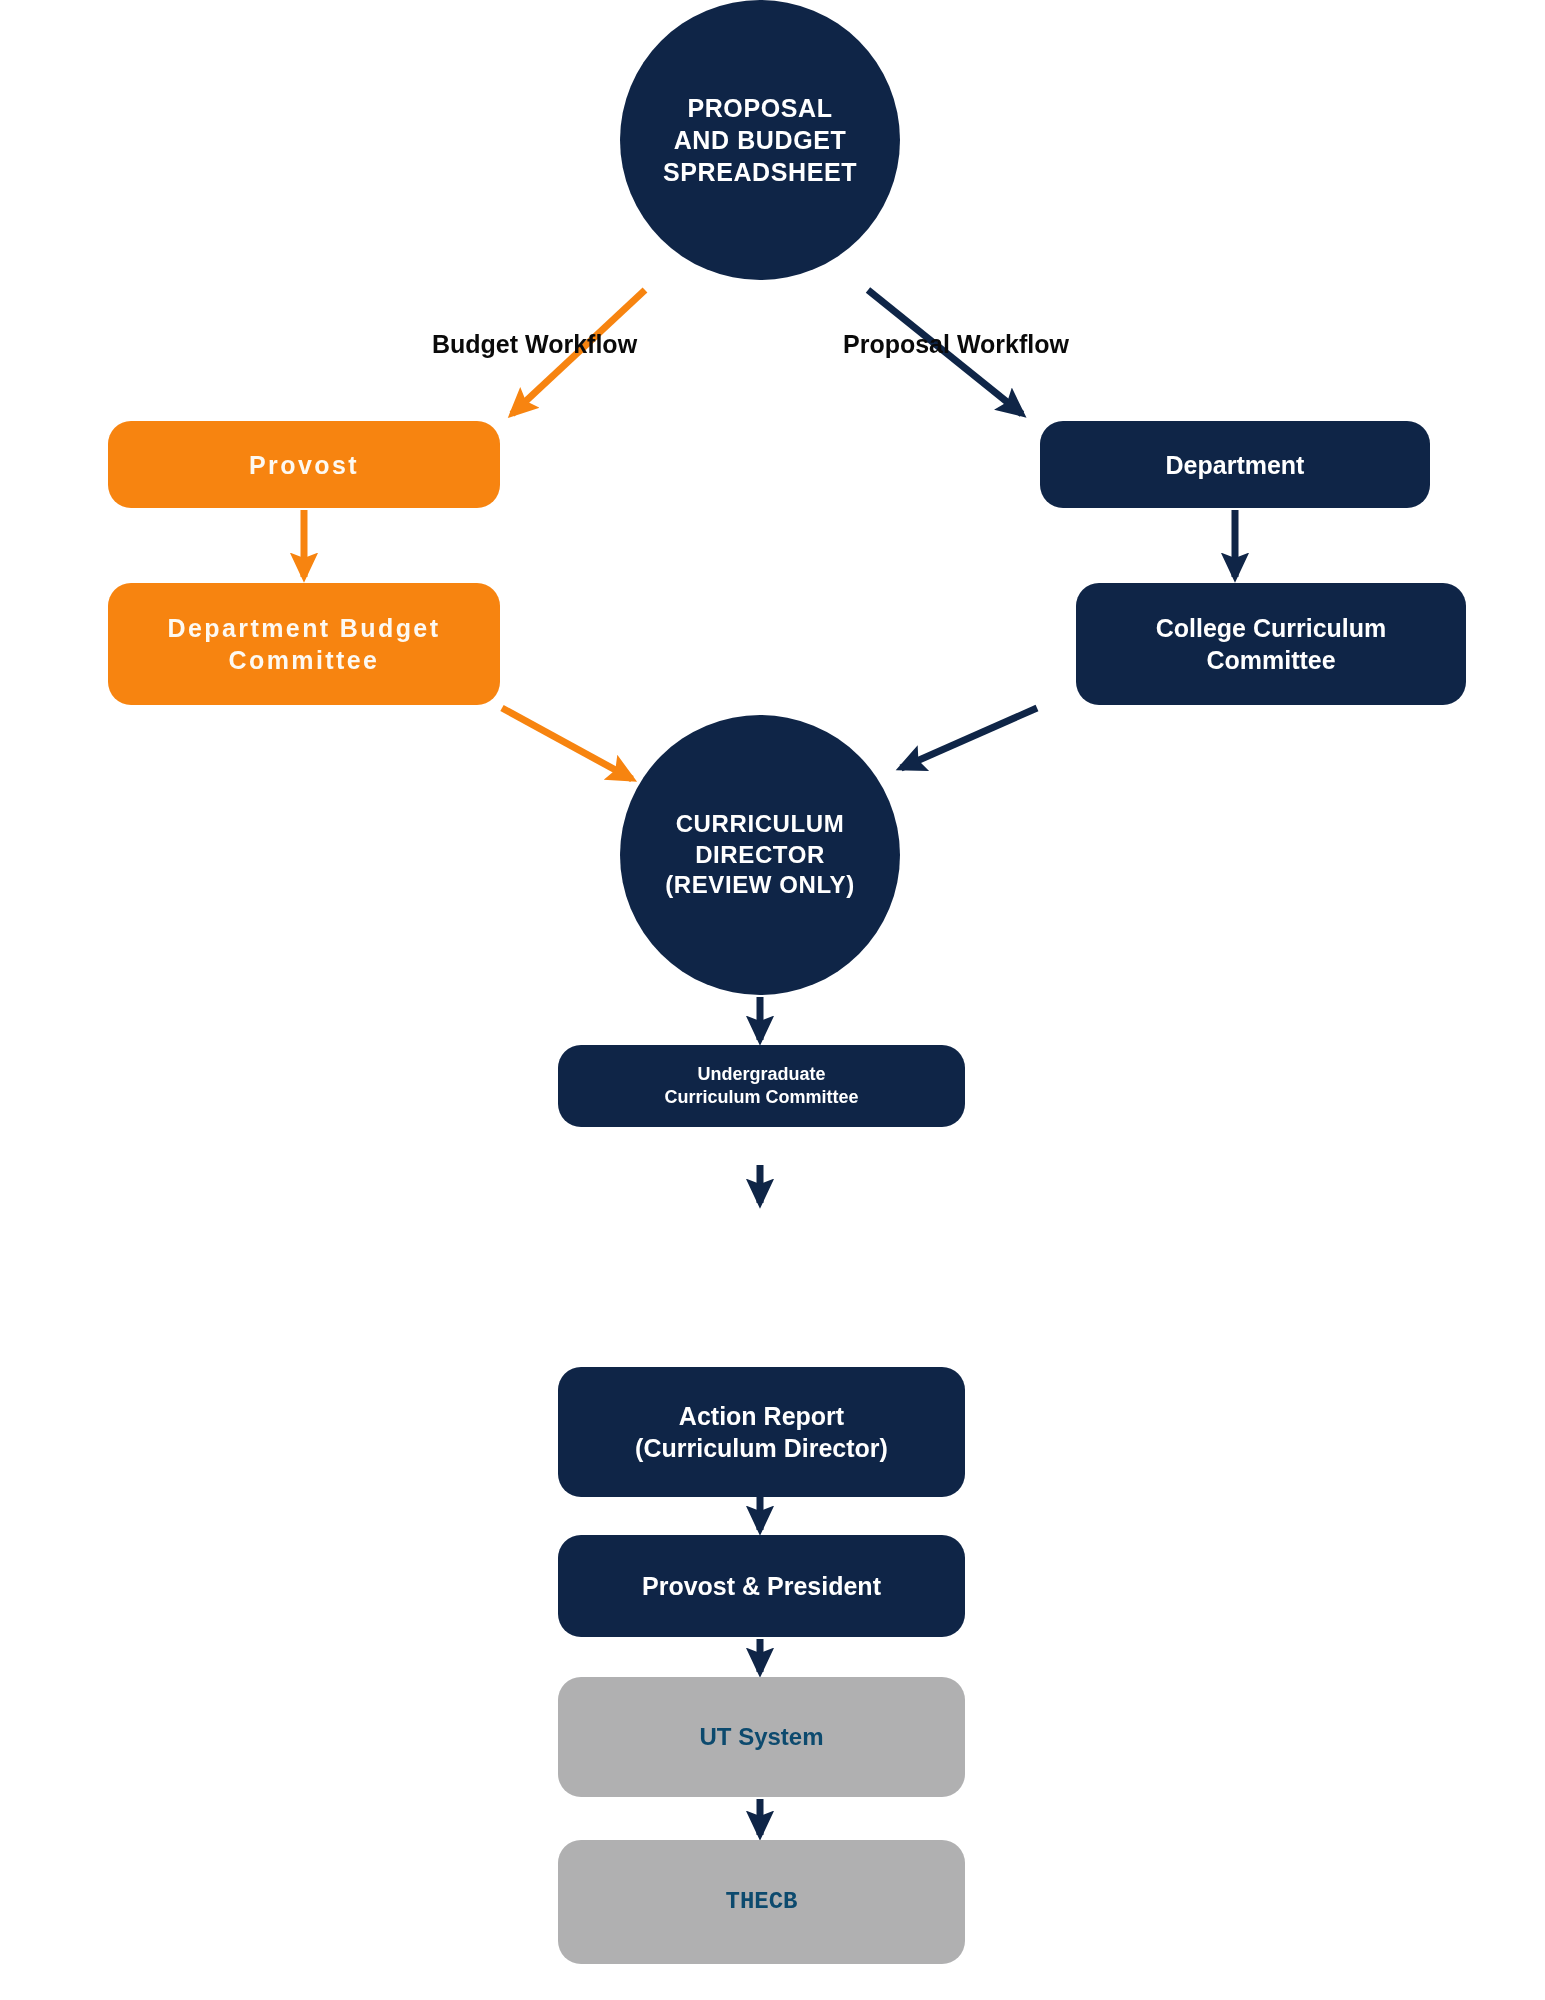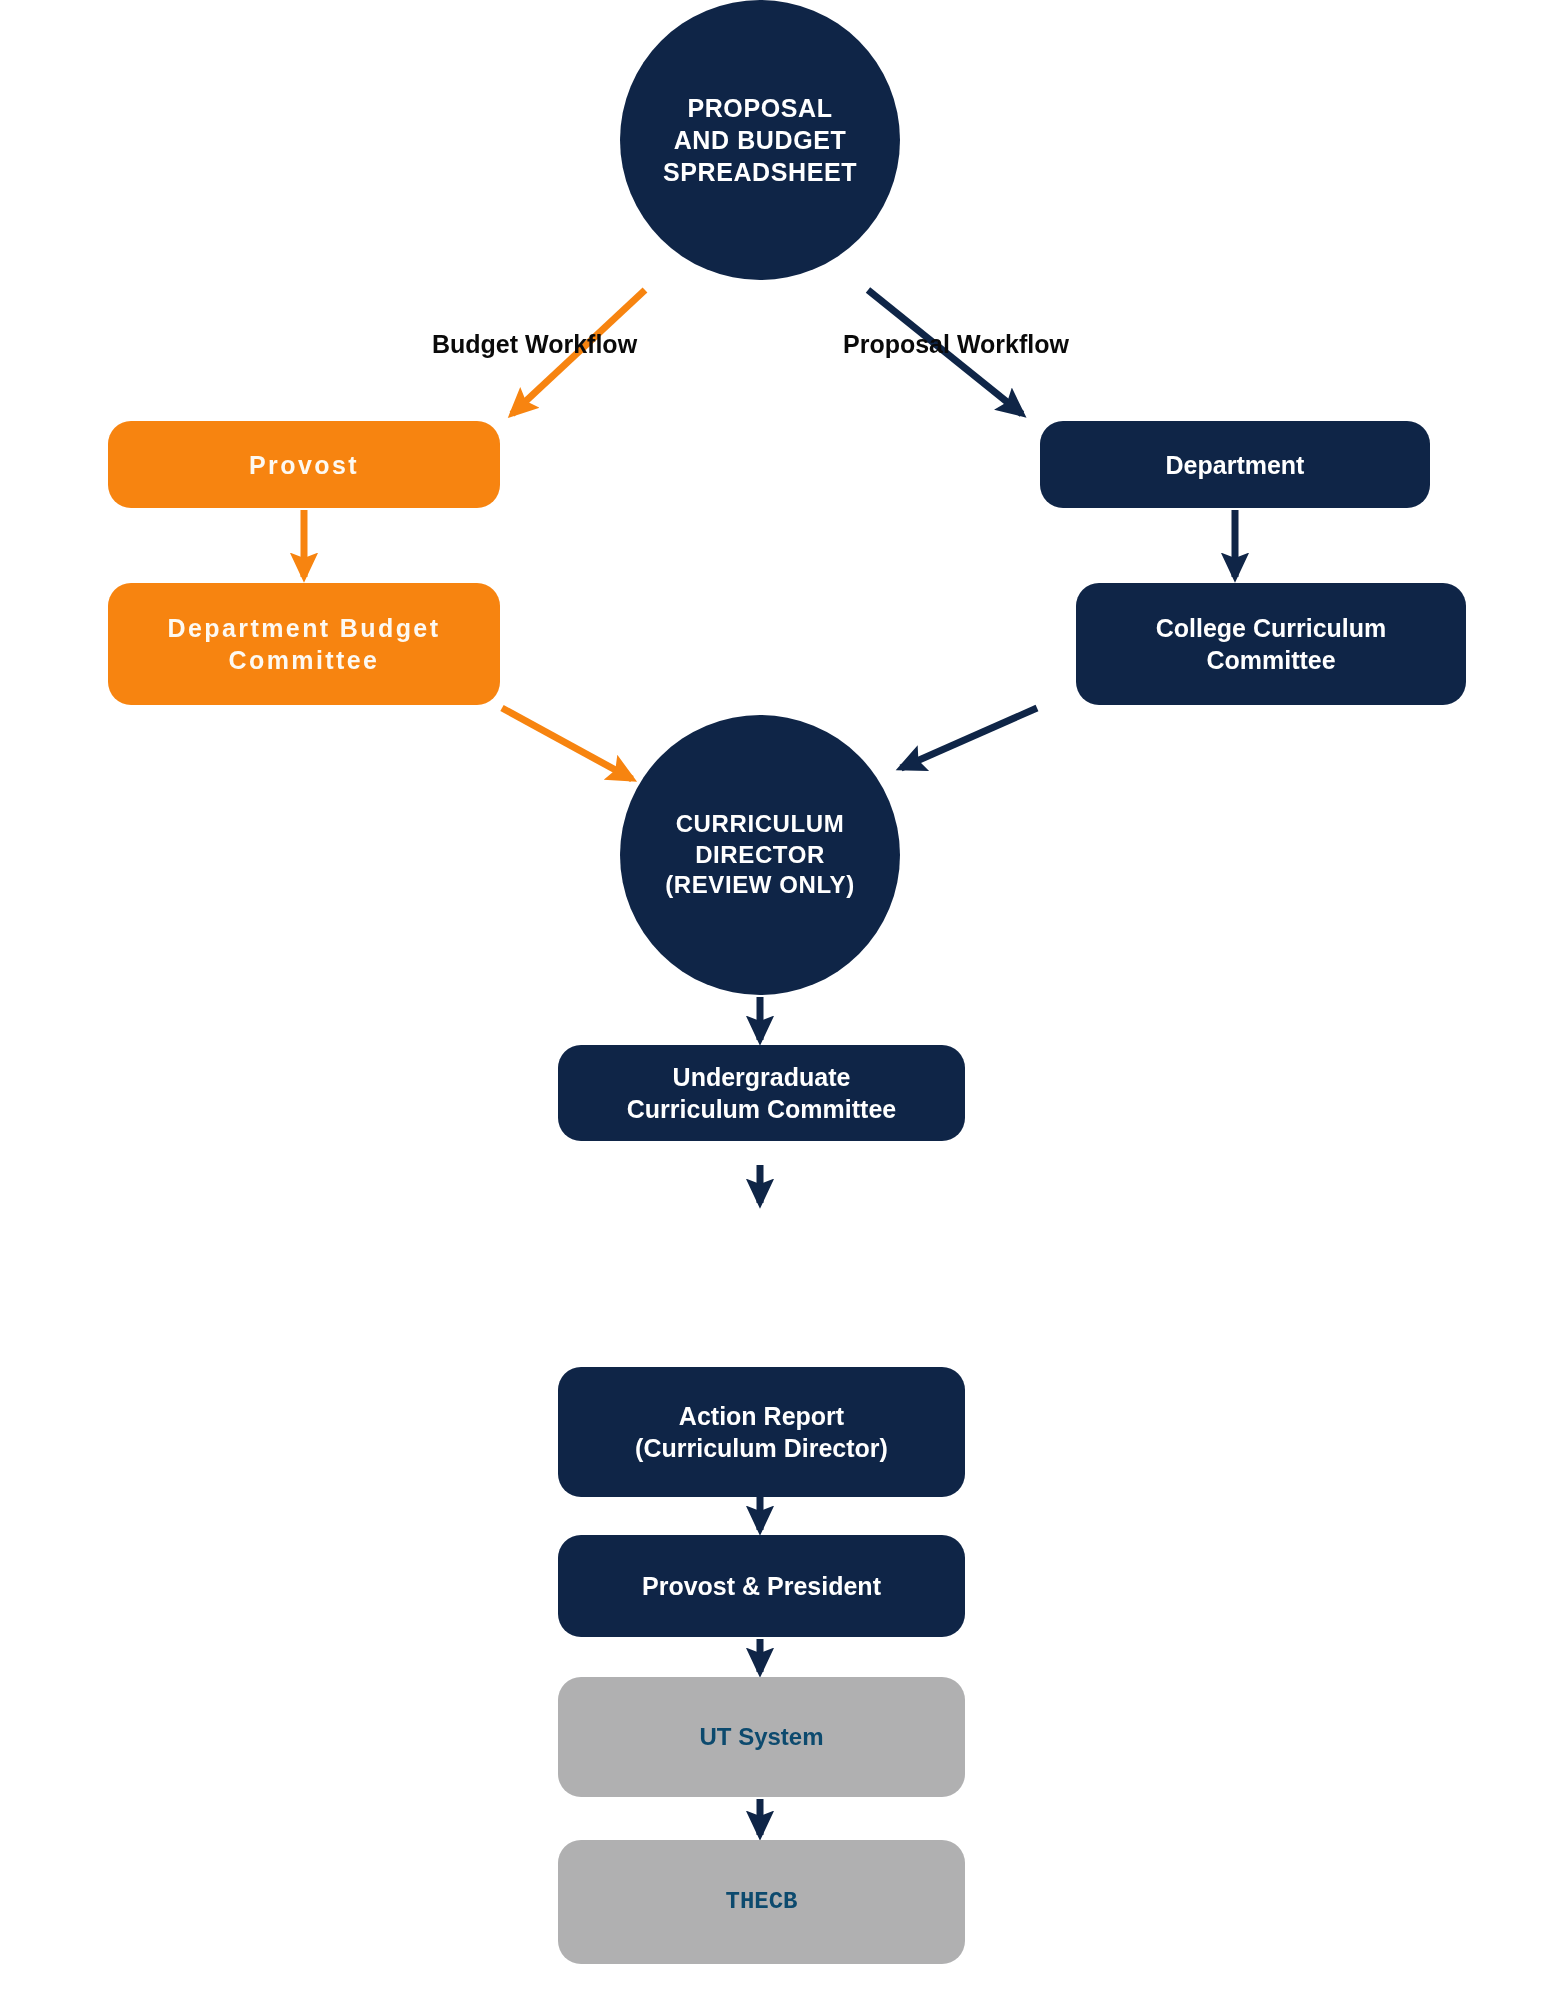--- a/index.html
+++ b/index.html
@@ -95,22 +95,22 @@
     font-size: 25px;
   }
   #node-college-curriculum-committee {
     left: 1040px; top: 583px;
     width: 390px; height: 122px;
     font-size: 25px;
     margin-left: 36px;
   }
   #node-undergraduate-curriculum-committee {
     left: 558px; top: 1045px;
-    width: 407px; height: 96px;
-    font-size: 25px;
+    width: 407px; height: 82px;
+    font-size: 18px;
   }
   #node-faculty-senate {
     left: 558px; top: 1208px;
     width: 407px; height: 102px;
     font-size: 25px;
   }
   #node-action-report {
     left: 558px; top: 1367px;
     width: 407px; height: 130px;
     font-size: 25px;

